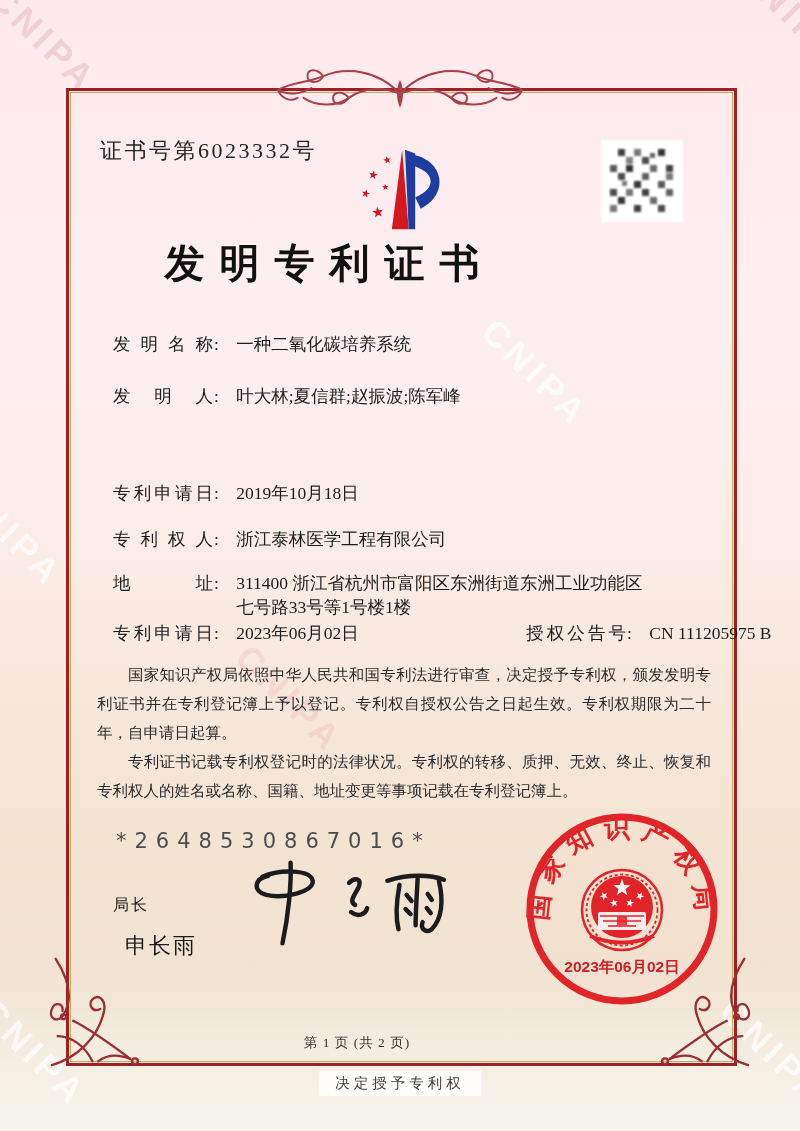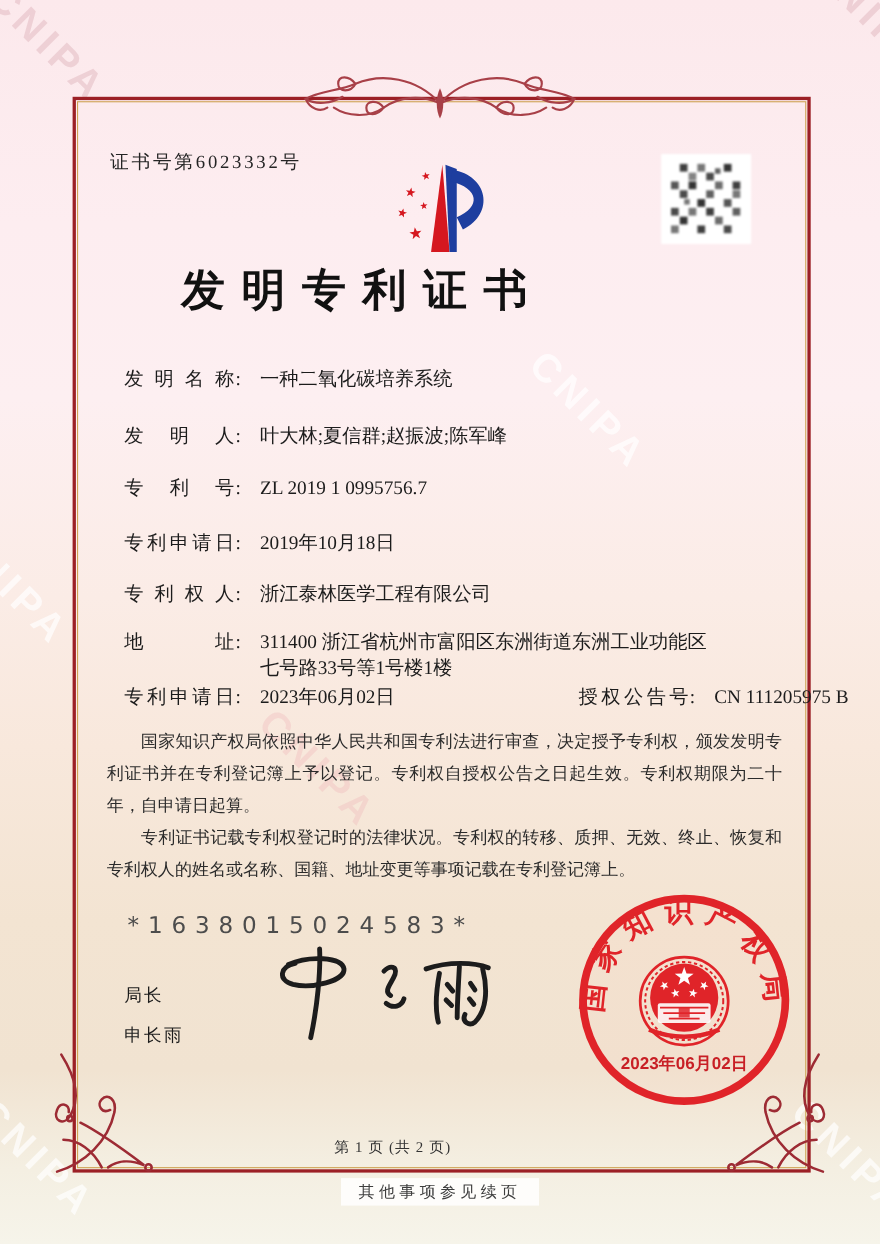--- a/index.html
+++ b/index.html
@@ -15,21 +15,21 @@
       font-weight:bold;font-size:36px;letter-spacing:5px;transform:rotate(45deg);
       white-space:nowrap;pointer-events:none;}
   .wm.dark{color:rgba(206,150,160,0.30);}
   .wm.light{color:rgba(255,255,255,0.70);}
   .wm.pink{color:rgba(238,168,176,0.28);}
   
   .frame{position:absolute;left:66px;top:88px;width:665px;height:972px;
          border:3px solid #9c2026;}
   .frame::after{content:"";position:absolute;inset:1px;border:1px solid #cfa456;}
   
-  .cert-no{position:absolute;left:100px;top:136px;font-size:17px;color:#242424;letter-spacing:2.5px;text-align:right;}
+  .cert-no{position:absolute;left:100px;top:136px;font-size:22px;color:#242424;letter-spacing:2.5px;text-align:right;}
   .logo{position:absolute;left:348px;top:143px;width:112px;height:93px;}
   .dmx{position:absolute;left:601px;top:140px;width:82px;height:82px;filter:blur(1.1px);}
   .title{position:absolute;left:0;top:236px;width:644px;text-align:center;
          font-size:40px;font-weight:bold;color:#111;letter-spacing:15px;text-indent:15px;}
   
   .row{position:absolute;left:113px;font-size:17.5px;color:#1c1c1c;white-space:nowrap;}
   .lbl{display:inline-block;width:100px;text-align:justify;text-align-last:justify;}
   .colon{display:inline-block;margin-left:1px;}
   .val{margin-left:13px;}
   .addr-wrap{display:inline-block;vertical-align:top;margin-left:13px;line-height:24px;white-space:normal;width:440px;}
@@ -38,22 +38,22 @@
   .paras{position:absolute;left:97px;top:660px;width:614px;font-size:15.5px;
          line-height:29px;color:#2b2b2b;text-align:justify;}
   .paras p{margin:0;text-indent:2em;}
   
   .barcode{position:absolute;left:116px;top:829px;
            font-family:"DejaVu Sans","Liberation Sans",sans-serif;
            font-size:21px;letter-spacing:8px;color:#4c4c4c;}
   
   .director-title{position:absolute;left:113px;top:895px;font-family:"Liberation Sans","DejaVu Sans",sans-serif;
       font-size:16px;color:#1b1b1b;letter-spacing:2px;}
-  .director-name{position:absolute;left:113px;top:931px;font-family:"Liberation Sans","DejaVu Sans",sans-serif;
-      font-size:16px;color:#1b1b1b;letter-spacing:2px;}
+  .director-name{position:absolute;left:125px;top:931px;font-family:"Liberation Sans","DejaVu Sans",sans-serif;
+      font-size:22px;color:#1b1b1b;letter-spacing:2px;}
   .sig{position:absolute;left:228px;top:856px;width:232px;height:94px;}
   
   .seal{position:absolute;left:522px;top:809px;width:200px;height:200px;opacity:.96;}
   
   .pageno{position:absolute;left:0;top:1034px;width:714px;text-align:center;
           font-size:13.5px;color:#333;letter-spacing:1px;}
   .note{position:absolute;left:50%;top:1071px;transform:translateX(-50%);
         background:rgba(255,255,255,0.85);padding:3px 16px;font-size:14.5px;
         color:#3e3e3e;letter-spacing:4px;white-space:nowrap;}
   .orn-top{position:absolute;left:272px;top:60px;width:256px;height:56px;}
@@ -164,24 +164,20 @@
   <div class="title">发明专利证书</div>
 
   <div class="row" style="top:332px;">
     <span class="lbl">发明名称</span><span class="colon">:</span>
     <span class="val">一种二氧化碳培养系统</span>
   </div>
   <div class="row" style="top:384px;">
     <span class="lbl">发明人</span><span class="colon">:</span>
     <span class="val">叶大林;夏信群;赵振波;陈军峰</span>
   </div>
-  <div class="row" style="top:431px;">
-    <span class="lbl">专利号</span><span class="colon">:</span>
-    <span class="val">ZL 2019 1 0995756.7</span>
-  </div>
   <div class="row" style="top:481px;">
     <span class="lbl">专利申请日</span><span class="colon">:</span>
     <span class="val">2019年10月18日</span>
   </div>
   <div class="row" style="top:527px;">
     <span class="lbl">专利权人</span><span class="colon">:</span>
     <span class="val">浙江泰林医学工程有限公司</span>
   </div>
   <div class="row" style="top:571px;">
     <span class="lbl">地址</span><span class="colon">:</span>
@@ -195,21 +191,21 @@
       <span class="lbl">授权公告号</span><span class="colon">:</span>
       <span class="val">CN 111205975 B</span>
     </span>
   </div>
 
   <div class="paras">
     <p>国家知识产权局依照中华人民共和国专利法进行审查，决定授予专利权，颁发发明专利证书并在专利登记簿上予以登记。专利权自授权公告之日起生效。专利权期限为二十年，自申请日起算。</p>
     <p>专利证书记载专利权登记时的法律状况。专利权的转移、质押、无效、终止、恢复和专利权人的姓名或名称、国籍、地址变更等事项记载在专利登记簿上。</p>
   </div>
 
-  <div class="barcode">*1638015024583*</div>
+  <div class="barcode">*2648530867016*</div>
 
   <div class="director-title">局长</div>
   <div class="director-name">申长雨</div>
 
   <svg class="sig" viewBox="0 0 230 92">
     <g stroke="#1c1c1c" stroke-width="4.4" fill="none" stroke-linecap="round" stroke-linejoin="round">
       <path d="M62,6 C63,26 60,58 54,86"></path>
       <path d="M34,20 C52,12 82,13 84,24 C85,35 55,42 38,38 C24,34 26,22 40,19"></path>
       <path d="M120,26 C126,20 132,22 130,29 C127,37 119,44 126,48"></path>
       <path d="M122,55 C128,60 136,58 138,51"></path>
@@ -250,15 +246,15 @@
           <path d="M81,112 H119"></path>
           <path d="M86,117 H114"></path>
       </g>
       <rect x="95" y="107" width="10" height="9" fill="#e01d23" opacity="0.85"></rect>
       <path d="M68,127 Q100,140 132,127" stroke="#e01d23" stroke-width="4" fill="none"></path>
     </g>
     <text x="100" y="163" text-anchor="middle" font-size="15.5" font-weight="bold" fill="#c7181f" font-family="Liberation Sans, DejaVu Sans, sans-serif">2023年06月02日</text>
   </svg>
 
   <div class="pageno">第 1 页 (共 2 页)</div>
-  <div class="note">其他事项参见续页</div>
+  <div class="note">决定授予专利权</div>
 
 </div>
 
 </body></html>

